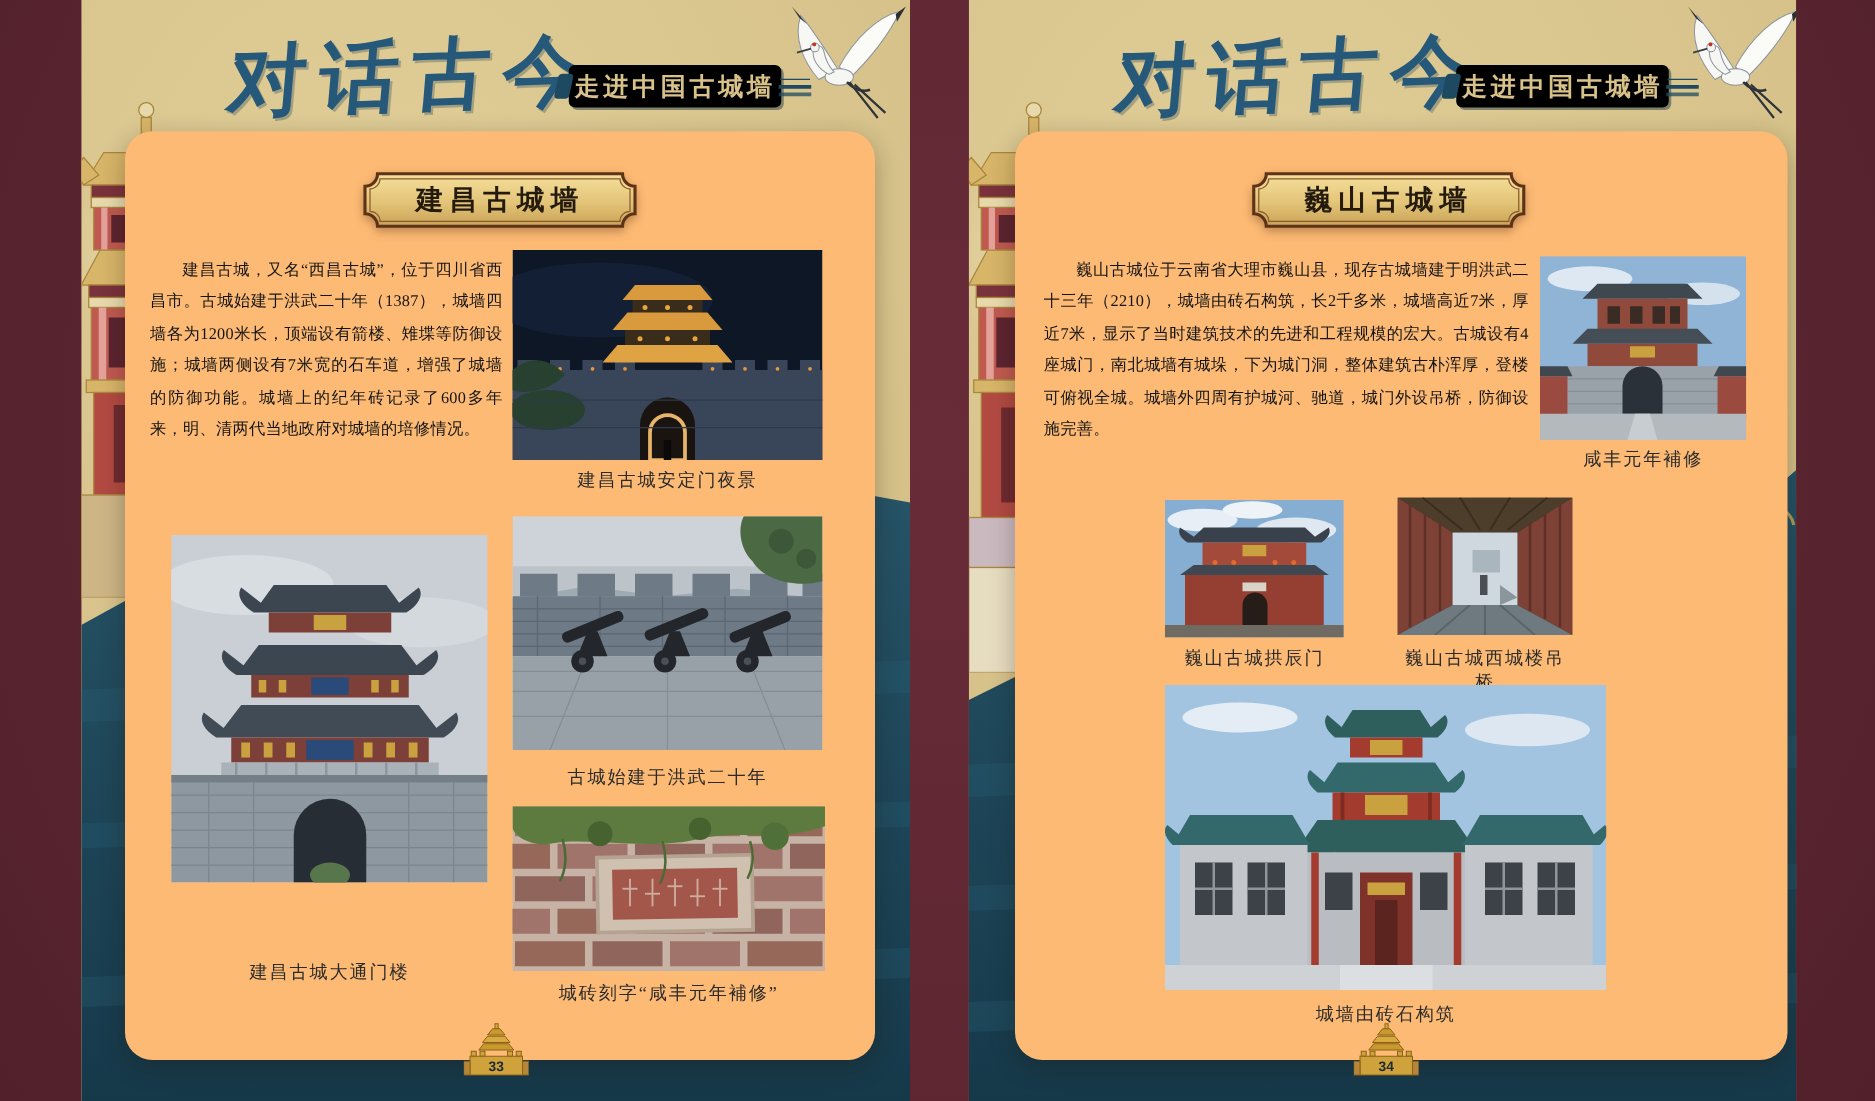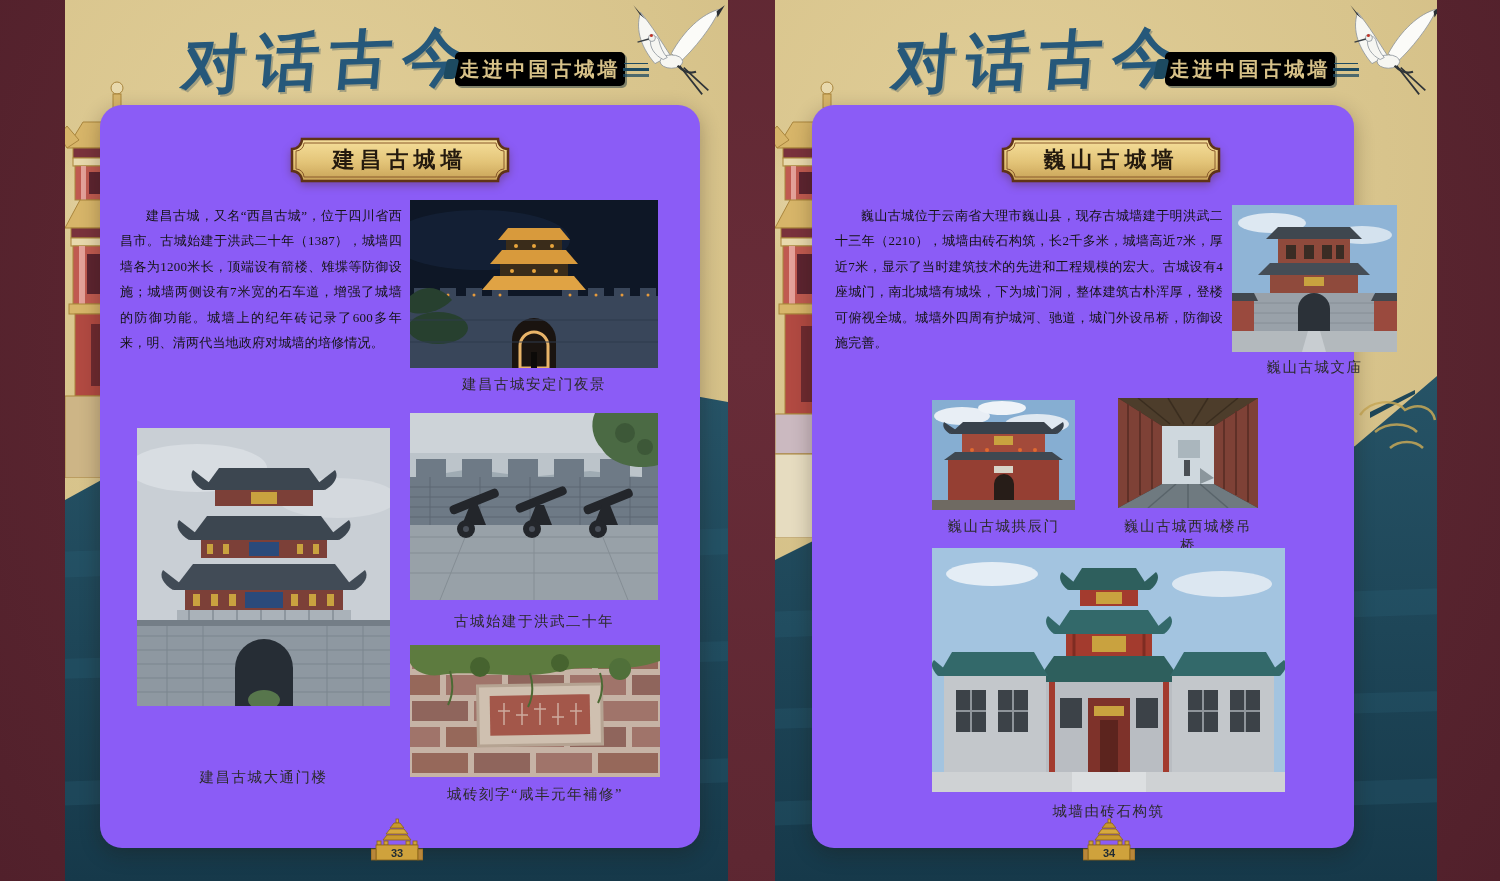--- a/index.html
+++ b/index.html
@@ -6,21 +6,21 @@
   body{
     width:1500px;height:881px;position:relative;overflow:hidden;
     background:radial-gradient(circle at 50% 40%, #682c38 0%, #5e2732 55%, #51202b 100%);
     font-family:"Liberation Serif","DejaVu Serif",serif;
   }
   .page{position:absolute;top:0;height:881px;overflow:hidden;}
   .page-gold{position:absolute;inset:0;
     background:radial-gradient(circle at 35% 18%, #e0cd97 0%, #d8c48c 45%, #ccb67c 100%);}
   .moon{position:absolute;width:180px;height:180px;border-radius:50%;
     background:radial-gradient(circle, rgba(240,230,196,.85) 0%, rgba(216,196,137,0) 70%);}
-  .page-card{position:absolute;background:#8b5cf6;border-radius:22px;
+  .page-card{position:absolute;background:#fdba74;border-radius:22px;
     box-shadow:0 6px 20px rgba(30,20,10,.30);z-index:5;}
   .calligraphy{position:absolute;color:#26587a;font-weight:bold;
     font-family:"Liberation Serif","DejaVu Serif",serif;
     font-size:63px;letter-spacing:10px;transform:skewX(-7deg) rotate(-2deg);
     text-shadow:2px 2px 0 rgba(25,60,84,.30);z-index:4;white-space:nowrap;}
   .banner{position:absolute;background:#000000;border-radius:5px;
     display:flex;align-items:center;justify-content:center;z-index:4;
     box-shadow:2px 2px 0 rgba(18,46,62,.45);}
   .banner::after{content:"";position:absolute;right:-24px;top:46%;width:26px;height:3px;
     background:#1d4a61;box-shadow:0 -6px 0 -1px #1d4a61,0 6px 0 0 rgba(29,74,97,.75);}
@@ -457,21 +457,21 @@
       <rect x="-20" y="700" width="700" height="20" transform="rotate(-1.5 330 710)"></rect>
       <rect x="-20" y="790" width="700" height="24" transform="rotate(-2 330 802)"></rect>
     </g>
     <g fill="none" stroke="#c7a857" stroke-width="2.5" opacity="0.85">
       <path d="M585 415 C595 400 620 398 630 410 C644 402 658 408 660 420"></path>
       <path d="M600 432 C612 422 632 422 642 432"></path>
       <path d="M615 448 C624 440 640 440 648 448"></path>
     </g>
   </svg>
 
-  <div class="page-card" style="left:37px;top:105px;width:542px;height:743px;">
+  <div class="page-card" style="left:37px;top:105px;width:598px;height:743px;padding-left:20px;">
 
     <div class="badge" style="left:189px;top:32px;">
       <svg viewBox="0 0 220 46">
         <defs>
           <linearGradient id="gold2" x1="0" y1="0" x2="0" y2="1">
             <stop offset="0" stop-color="#f6e09c"></stop>
               <stop offset="0.55" stop-color="#e3c478"></stop>
               <stop offset="1" stop-color="#c8a256"></stop>
           </linearGradient>
         </defs>
@@ -505,21 +505,21 @@
           <line x1="22" y1="118" x2="142" y2="118"></line>
         </g>
       <path d="M66 126 L66 104 A16 16 0 0 1 98 104 L98 126 Z" fill="#2b3138"></path>
       <rect x="0" y="96" width="22" height="34" fill="#9a4a3e"></rect>
       <path d="M0 96 L26 96 L22 88 L0 88 Z" fill="#41474e"></path>
       <rect x="142" y="96" width="23" height="34" fill="#9a4a3e"></rect>
       <path d="M139 96 L165 96 L165 88 L143 88 Z" fill="#41474e"></path>
       <rect x="0" y="126" width="165" height="21" fill="#b3b9bd"></rect>
       <path d="M70 147 L76 126 L88 126 L94 147 Z" fill="#c8cdd1"></path>
     </svg>
-    <div class="caption" style="left:420px;top:253px;width:165px;">巍山古城文庙</div>
+    <div class="caption" style="left:420px;top:253px;width:165px;">咸丰元年補修</div>
 
     <svg class="photo" style="left:120px;top:295px;" width="143" height="110" viewBox="0 0 143 110">
       <rect width="143" height="110" fill="#86aed2"></rect>
       <ellipse cx="30" cy="16" rx="28" ry="9" fill="#e8eef5"></ellipse>
       <ellipse cx="105" cy="24" rx="32" ry="10" fill="#dfe8f1"></ellipse>
       <ellipse cx="70" cy="8" rx="24" ry="7" fill="#eef3f8"></ellipse>
       <path d="M18 34 L125 34 L112 22 L31 22 Z" fill="#39424c"></path>
       <path d="M18 34 C12 30 10 26 12 22 L24 30 Z" fill="#39424c"></path>
       <path d="M125 34 C131 30 133 26 131 22 L119 30 Z" fill="#39424c"></path>
       <rect x="30" y="34" width="83" height="20" fill="#a34a3a"></rect>

